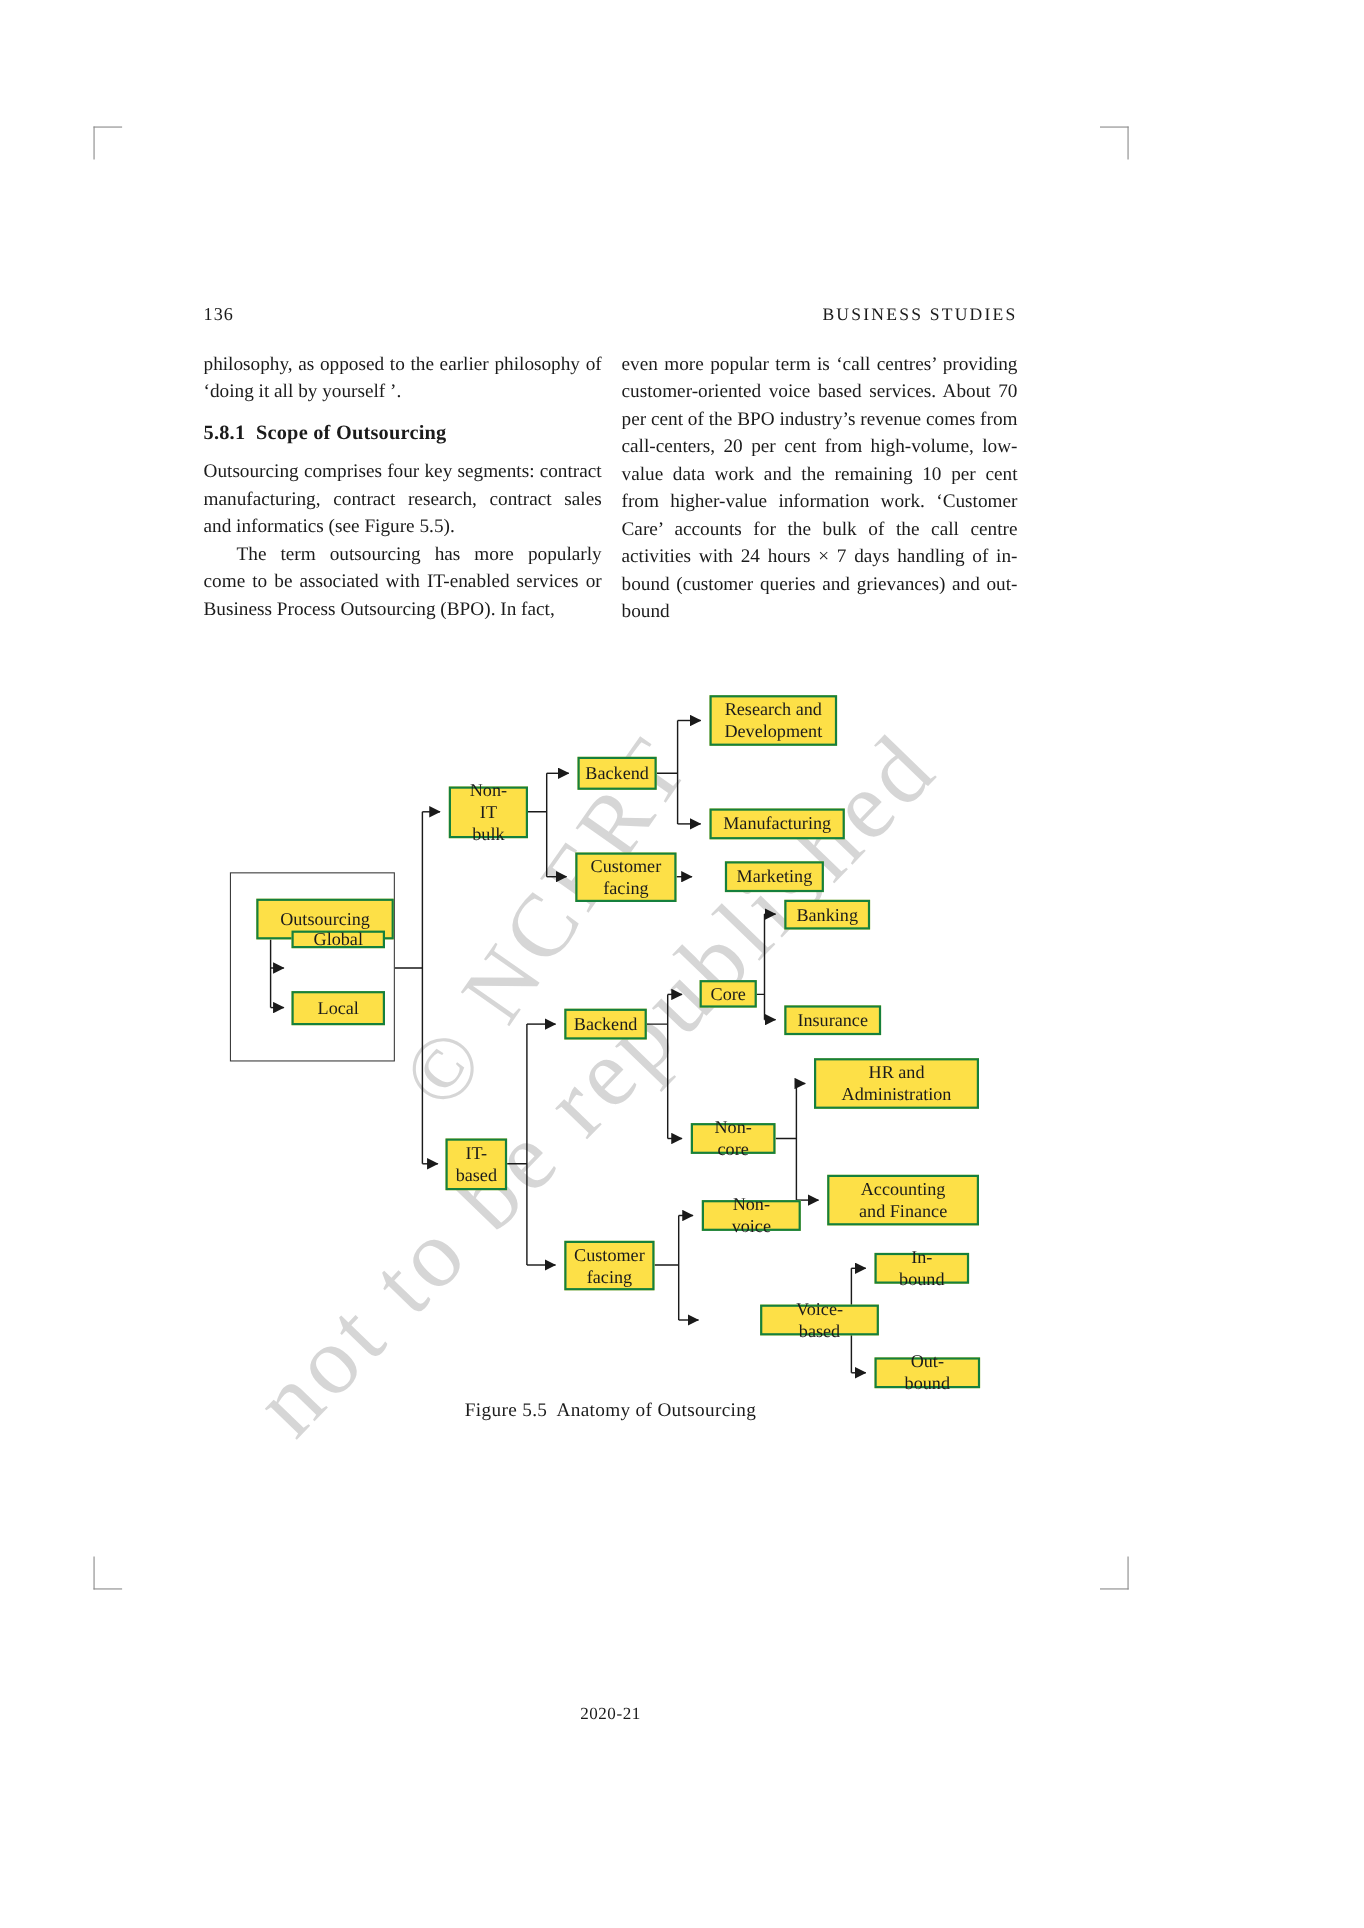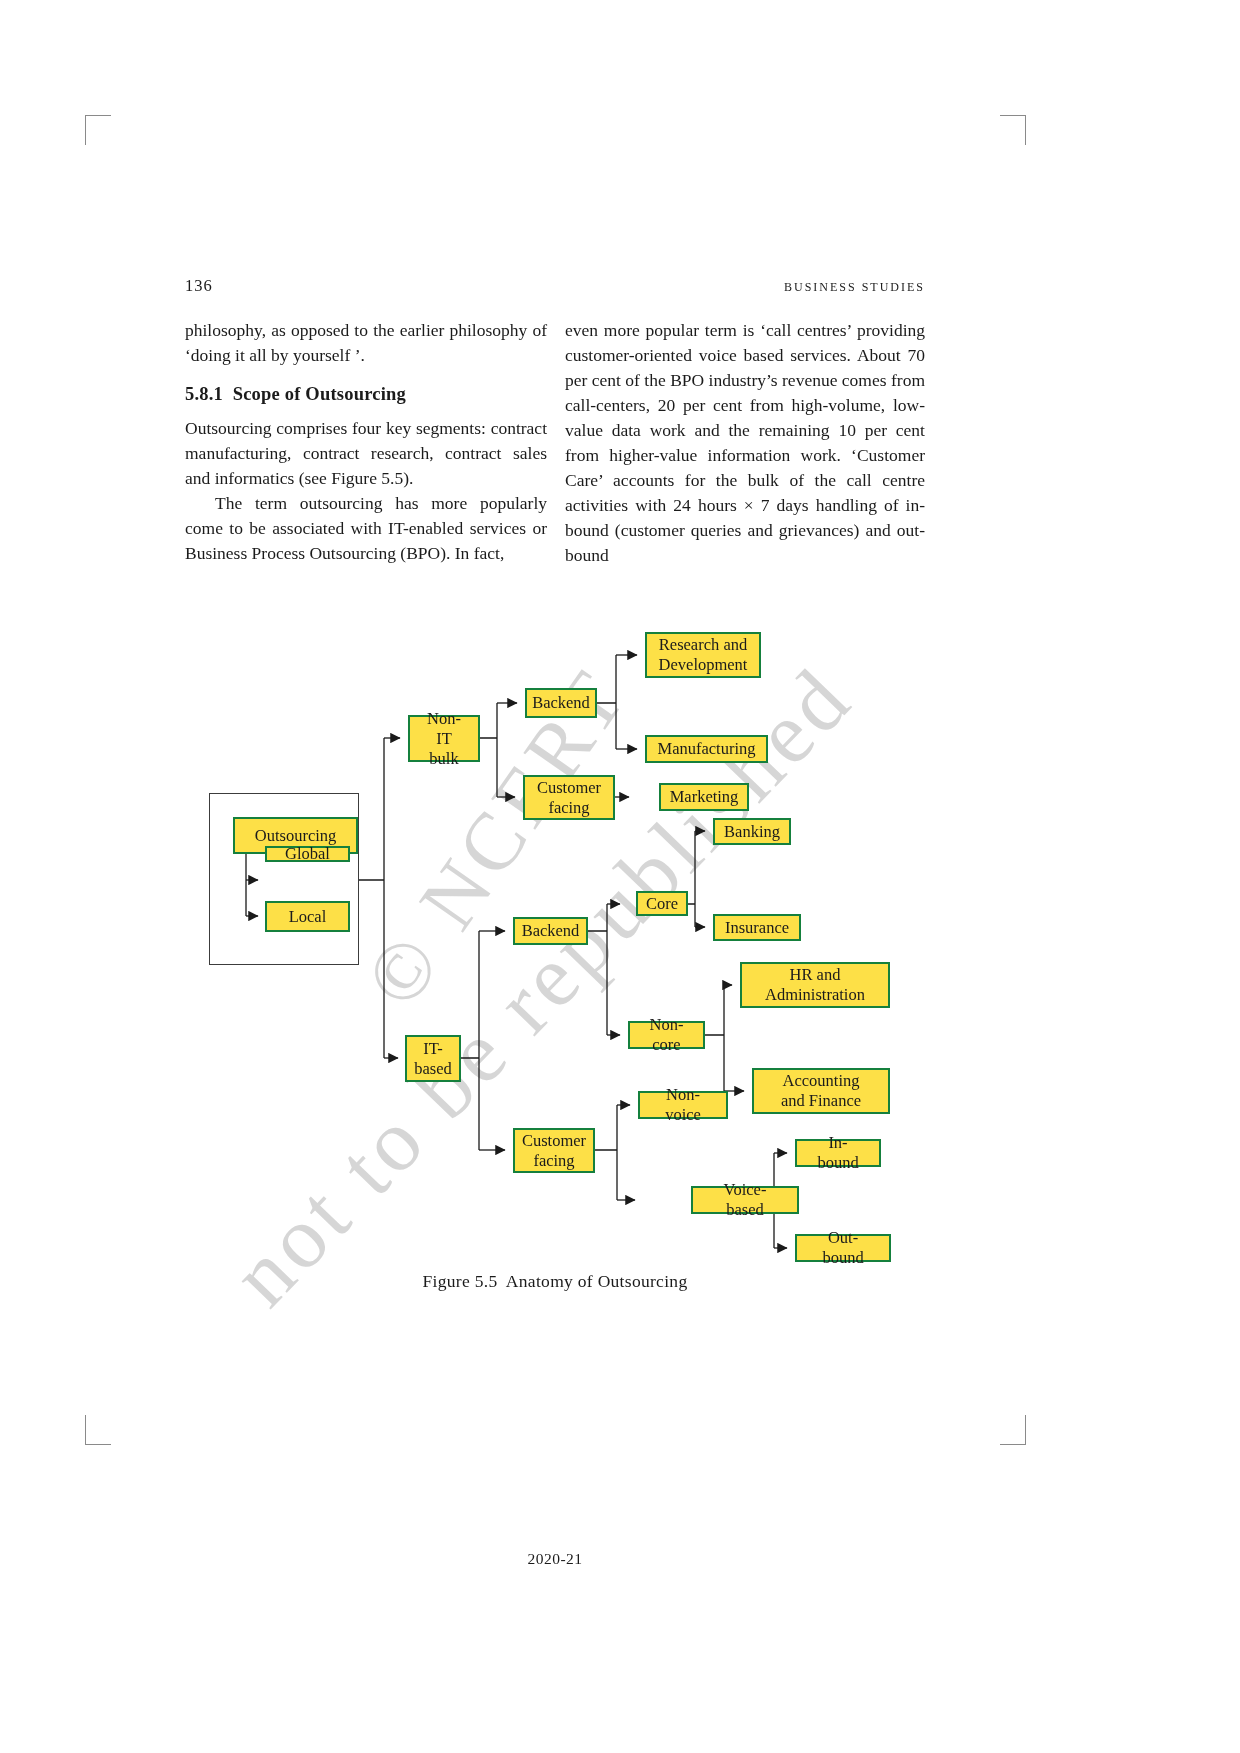--- a/index.html
+++ b/index.html
@@ -20,21 +20,21 @@
     font-family:"Liberation Serif", serif; pointer-events:none;
   }
   .wm1 { left:385px; top:950px; font-size:82px; letter-spacing:6px;
          transform-origin:0 50%; transform:rotate(-55deg); }
   .wm2 { left:248px; top:1240px; font-size:88px; letter-spacing:5px;
          transform-origin:0 50%; transform:rotate(-46deg); }
   
   .header { position:absolute; left:185px; top:276px; width:740px;
             display:flex; justify-content:space-between; align-items:baseline; }
   .page-num { font-size:16.5px; letter-spacing:1px; }
-  .hdr-right { font-size:12px; letter-spacing:2px;text-align:center; }
+  .hdr-right { font-size:16px; letter-spacing:2px;text-align:center; }
   .footer { position:absolute; left:185px; top:1550px; width:740px;
             text-align:center; font-size:15.5px; letter-spacing:.5px; }
   
   .col { position:absolute; top:318px; font-size:17.5px; line-height:25px;
          text-align:justify; }
   .col.left { left:185px; width:362px; }
   .col.right { left:565px; width:360px; }
   .col p { margin:0; }
   .col p.indent { text-indent:30px; }
   h3.section-heading { font-size:18.5px; font-weight:bold; margin:14px 0 9px 0;

